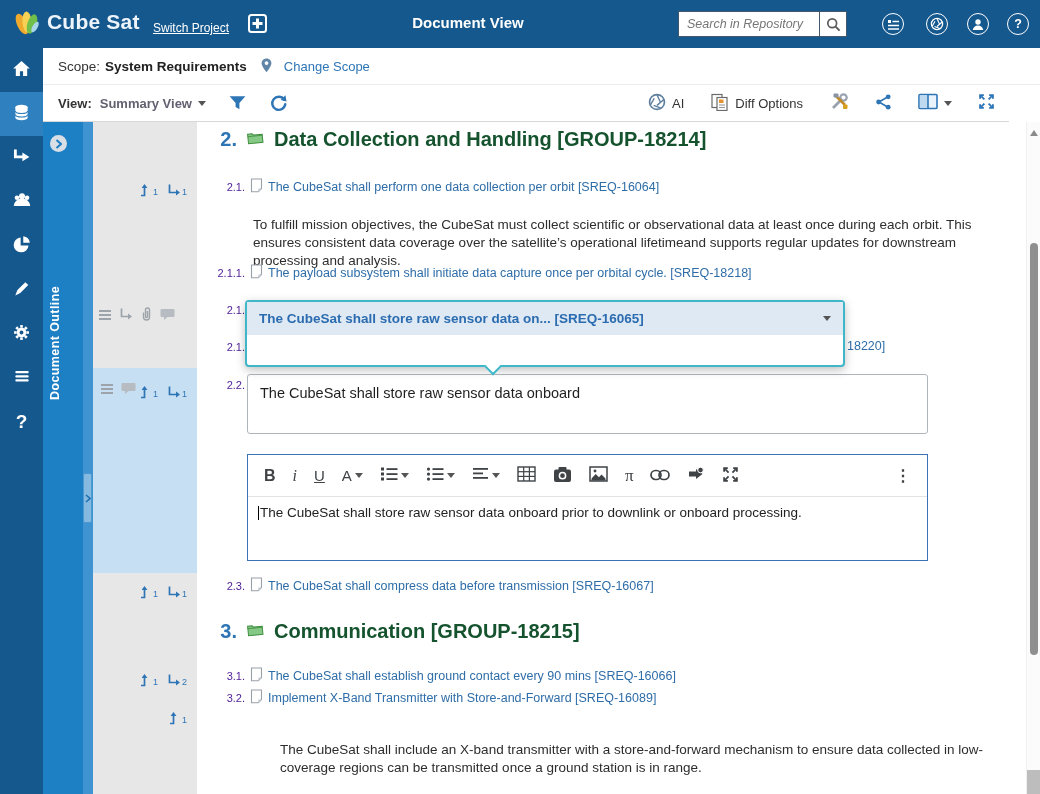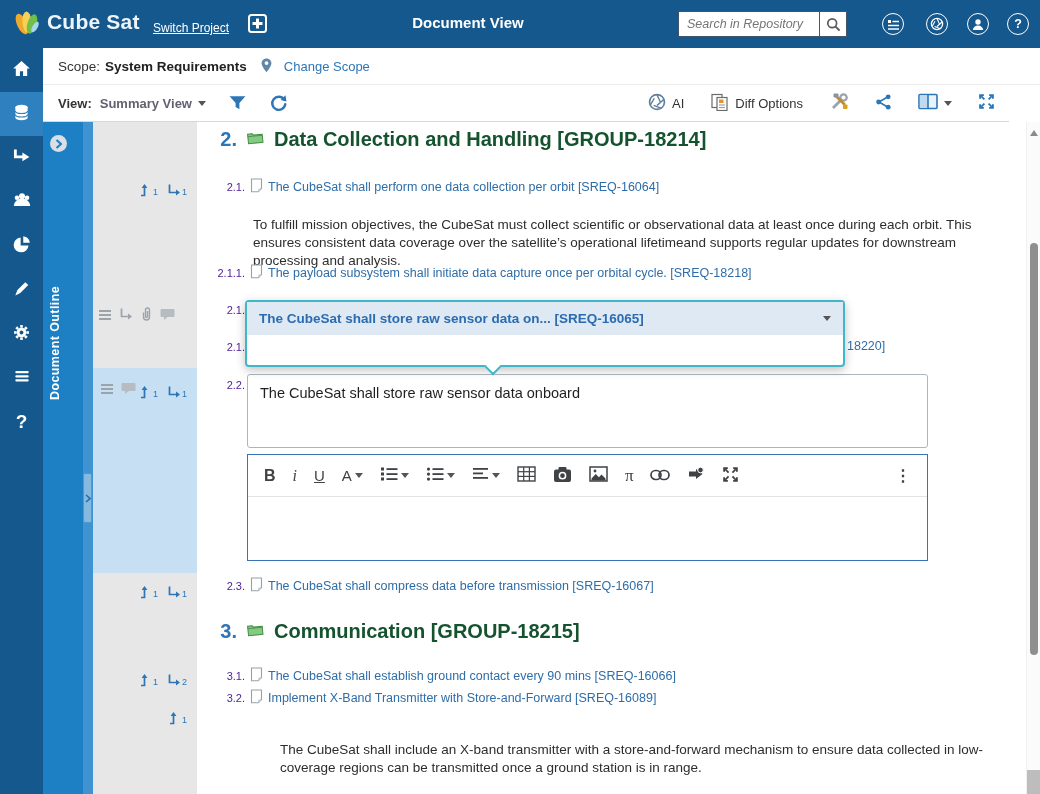--- a/index.html
+++ b/index.html
@@ -83,21 +83,21 @@
                 border:2px solid #3FB7C9;border-radius:4px;box-shadow:0 3px 10px rgba(0,0,0,.25);z-index:6;}
   .pop-header{height:33px;background:#DEE9F3;display:flex;align-items:center;padding:0 12px;cursor:pointer;}
   .pop-title{font-size:13.5px;font-weight:bold;color:#2B6CB0;flex:1;white-space:nowrap;overflow:hidden;}
   .pop-footer{height:30px;display:flex;align-items:center;padding-left:10px;gap:34px;background:#fff;}
   .pop-btn{display:flex;align-items:center;gap:6px;background:none;border:none;font-family:"Liberation Sans",sans-serif;
            font-size:13px;color:#222;cursor:pointer;padding:0;}
   .pop-pointer{position:absolute;left:290px;top:239px;width:12px;height:12px;background:#fff;
                border-right:2px solid #3FB7C9;border-bottom:2px solid #3FB7C9;transform:rotate(45deg);z-index:7;}
 
   
-  .name-box{position:absolute;left:50px;top:252px;width:681px;height:74px;border:1px solid #AEB6BD;border-radius:3px;
+  .name-box{position:absolute;left:50px;top:252px;width:681px;height:60px;border:1px solid #AEB6BD;border-radius:3px;
             background:#fff;padding:10px 12px;font-size:14.5px;color:#1f1f1f;cursor:text;}
   .editor{position:absolute;left:50px;top:332px;width:681px;height:107px;border:1.5px solid #3973B5;background:#fff;}
   .toolbar{display:flex;align-items:center;gap:17px;height:42px;padding:0 16px;border-bottom:1px solid #e3e3e3;}
   .tb{background:none;border:none;padding:0;display:flex;align-items:center;gap:3px;cursor:pointer;
       font-family:"Liberation Sans",sans-serif;font-size:15px;color:#3f4346;}
   .tb.bold{font-weight:bold;font-size:16px;}
   .tb.ital{font-style:italic;font-family:"Liberation Serif",serif;font-size:16px;}
   .tb.undl{text-decoration:underline;font-size:15px;}
   .tb.pi{font-size:17px;font-family:"Liberation Serif",serif;}
   .tb.more{margin-left:auto;font-size:16px;font-weight:bold;}
@@ -671,20 +671,23 @@
                   <line x1="3" y1="3" x2="6.2" y2="6.2"></line>
                   <line x1="13" y1="3" x2="9.8" y2="6.2"></line>
                   <line x1="13" y1="13" x2="9.8" y2="9.8"></line>
                   <line x1="3" y1="13" x2="6.2" y2="9.8"></line>
                 </g>
               </svg>
           </span>
         </button>
         <button class="tb more">⋮</button>
       </div>
+      <div class="ed-body">
+        <span class="caret-line"></span><span>The CubeSat shall store raw sensor data onboard prior to downlink or onboard processing.</span>
+      </div>
     </div>
 
     <div class="item-row" style="top:456px;">
       <span class="num">2.3.</span>
       <span>
         <svg width="13" height="15" viewBox="0 0 13 15">
             <path d="M1.5 1 h10 v9.5 l-3.2 3.2 H1.5 Z" fill="#fff" stroke="#98A0A8" stroke-width="1.1"></path>
             <path d="M11.5 10.5 l-3.2 3.2 v-3.2 Z" fill="#C9CFD6"></path>
           </svg>
       </span>

